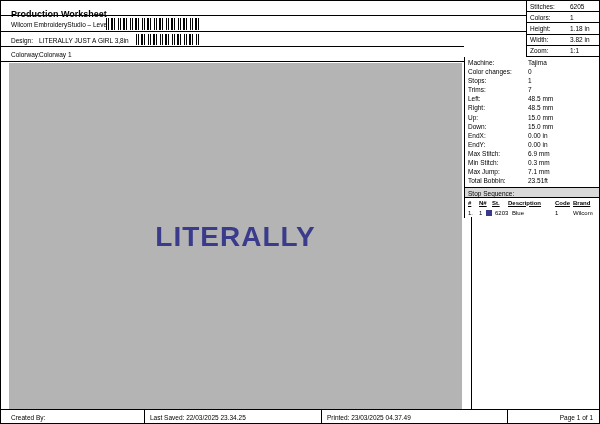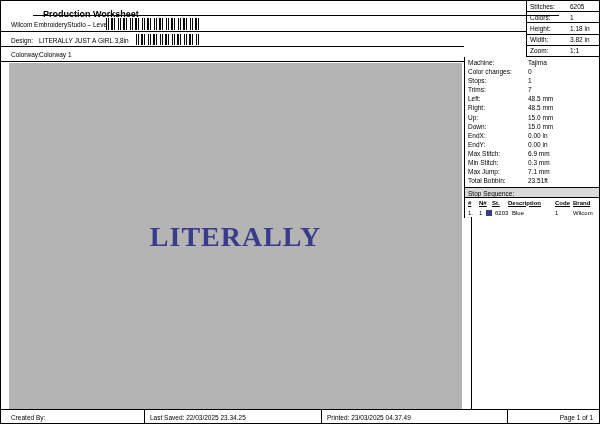--- a/index.html
+++ b/index.html
@@ -4,21 +4,21 @@
 <style>
   * { margin:0; padding:0; box-sizing:border-box; }
   html,body { background:#fff; }
   #page {
     position:relative; width:600px; height:424px; background:#fff;
     border:1px solid #000; overflow:hidden;
     font-family:"Liberation Sans", sans-serif; color:#000;
   }
   
   .title-row { position:absolute; left:0; top:0; width:526px; height:15px;
-    border-bottom:1px solid #000; padding:2px 0 0 10px;margin-left:32px; }
+    border-bottom:1px solid #000; padding:2px 0 0 10px; }
   .title-row .title { font-size:9px; font-weight:bold; }
   .soft-row { position:absolute; left:0; top:15px; width:526px; height:16px;
     border-bottom:1px solid #000; font-size:6.5px; padding:5px 0 0 10px; }
   .barcode { background:repeating-linear-gradient(90deg,
       #000 0 1px, #fff 1px 2px, #000 2px 3px, #fff 3px 5px,
       #000 5px 7px, #fff 7px 8px, #000 8px 9px, #fff 9px 12px); }
   .barcode1 { position:absolute; left:105px; top:2px; width:95px; height:12px; }
   .design-row { position:absolute; left:0; top:31px; width:463px; height:15px;
     border-bottom:1px solid #000; font-size:6.5px; }
   .design-row .lbl { position:absolute; left:10px; top:5px; }
@@ -50,21 +50,21 @@
   .c-num { width:11px; } .c-n { width:13px; } .c-st { width:16px; }
   .c-desc { flex:1; } .c-code { width:18px; } .c-brand { width:26px; }
   .ss-row { display:flex; align-items:center; font-size:6px; height:10px;
     padding:0 2px 0 3px; }
   .ss-row .c-num { width:11px; } .ss-row .c-n { width:7px; }
   .swatch { width:6px; height:6px; margin-right:3px; display:inline-block; }
   .ss-row .c-stval { width:17px; }
   
   #design-area { position:absolute; left:8px; top:62px; width:453px; height:346px;
     display:flex; align-items:center; justify-content:center; }
-  .design-text { font-family:Liberation Serif, serif; font-weight:bold;
+  .design-text { font-family:Liberation Sans, sans-serif; font-weight:bold;
     font-size:28px; letter-spacing:1px; line-height:35px; text-align:center; }
   
   #right-divider { position:absolute; left:470px; top:216px; width:1px; height:192px;
     background:#000; }
   
   #footer { position:absolute; left:0; top:408px; width:600px; height:16px;
     border-top:1px solid #000; display:flex; font-size:6.5px; }
   .f-cell { padding-top:4px; }
   .f-created { width:143px; padding-left:10px; }
   .f-saved { width:177px; border-left:1px solid #000; padding-left:5px; }

